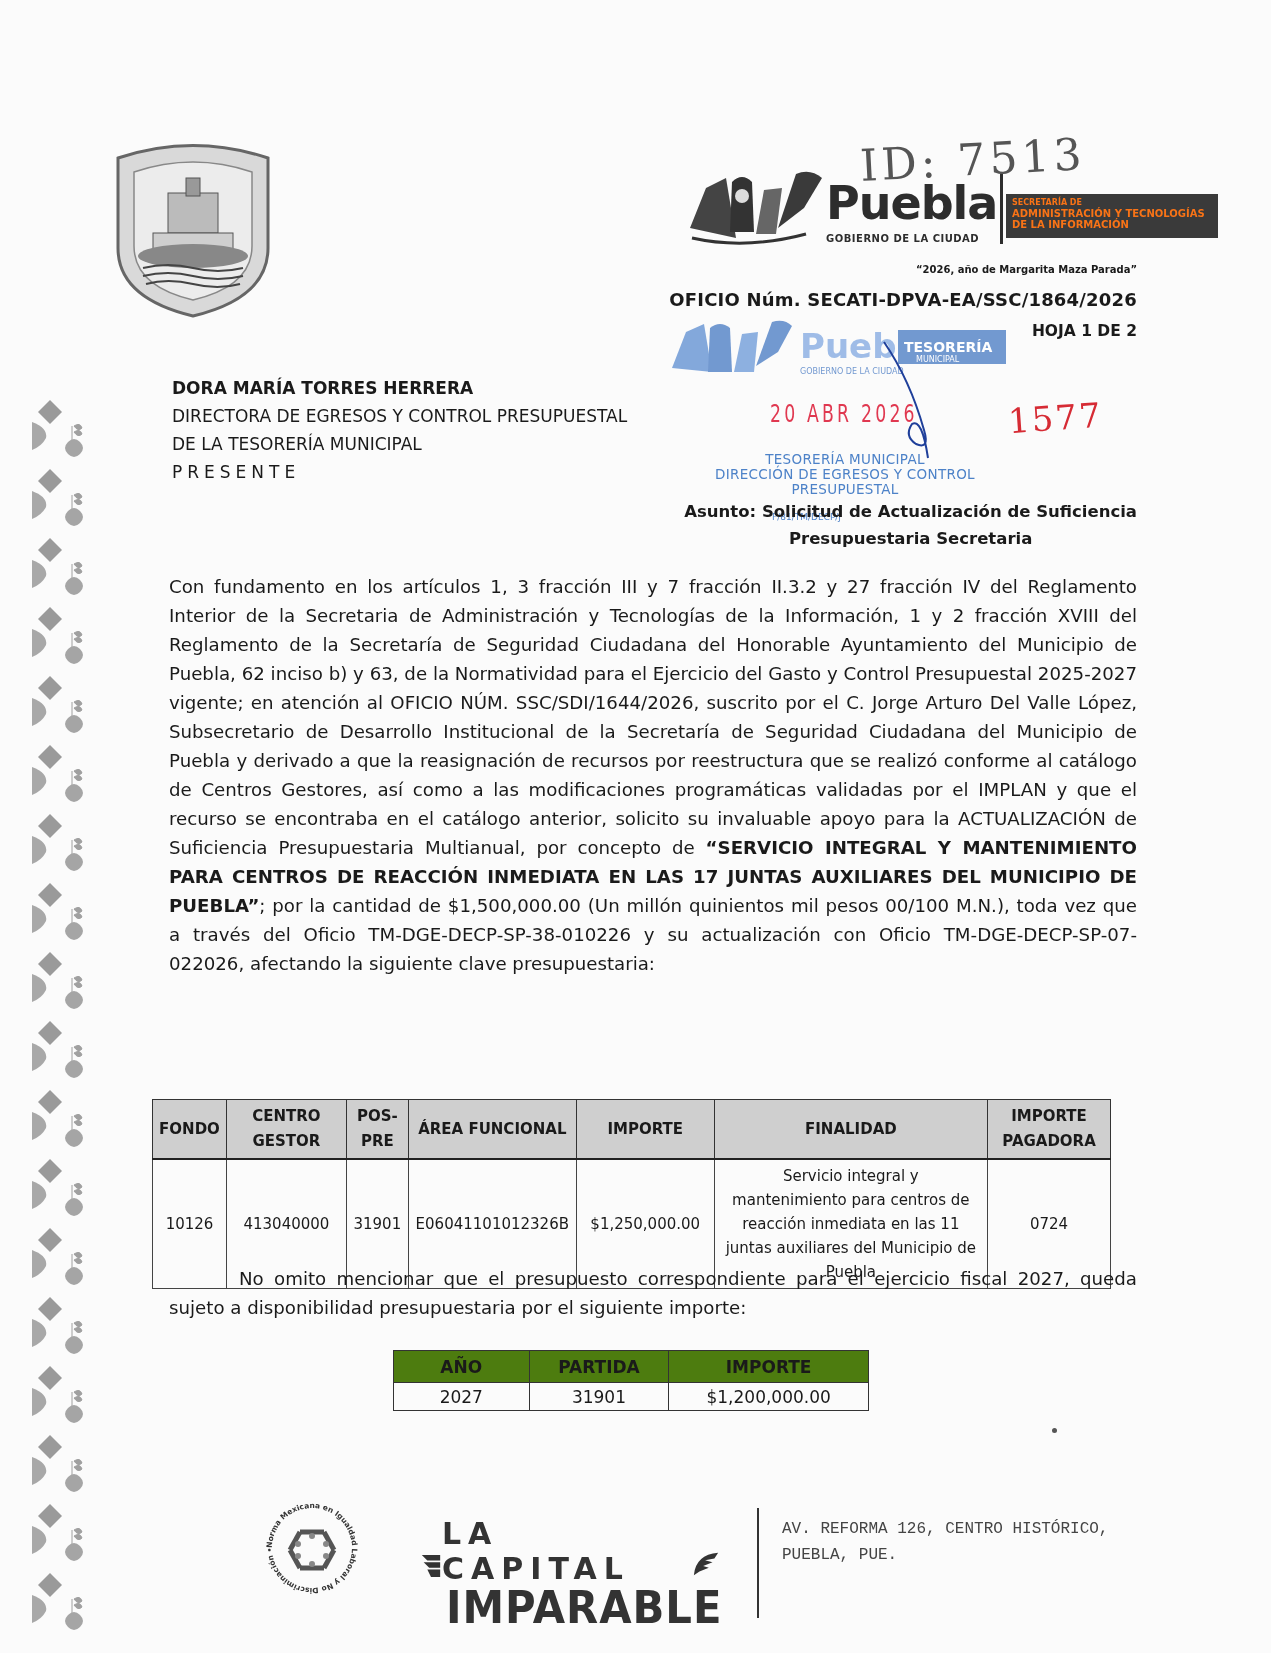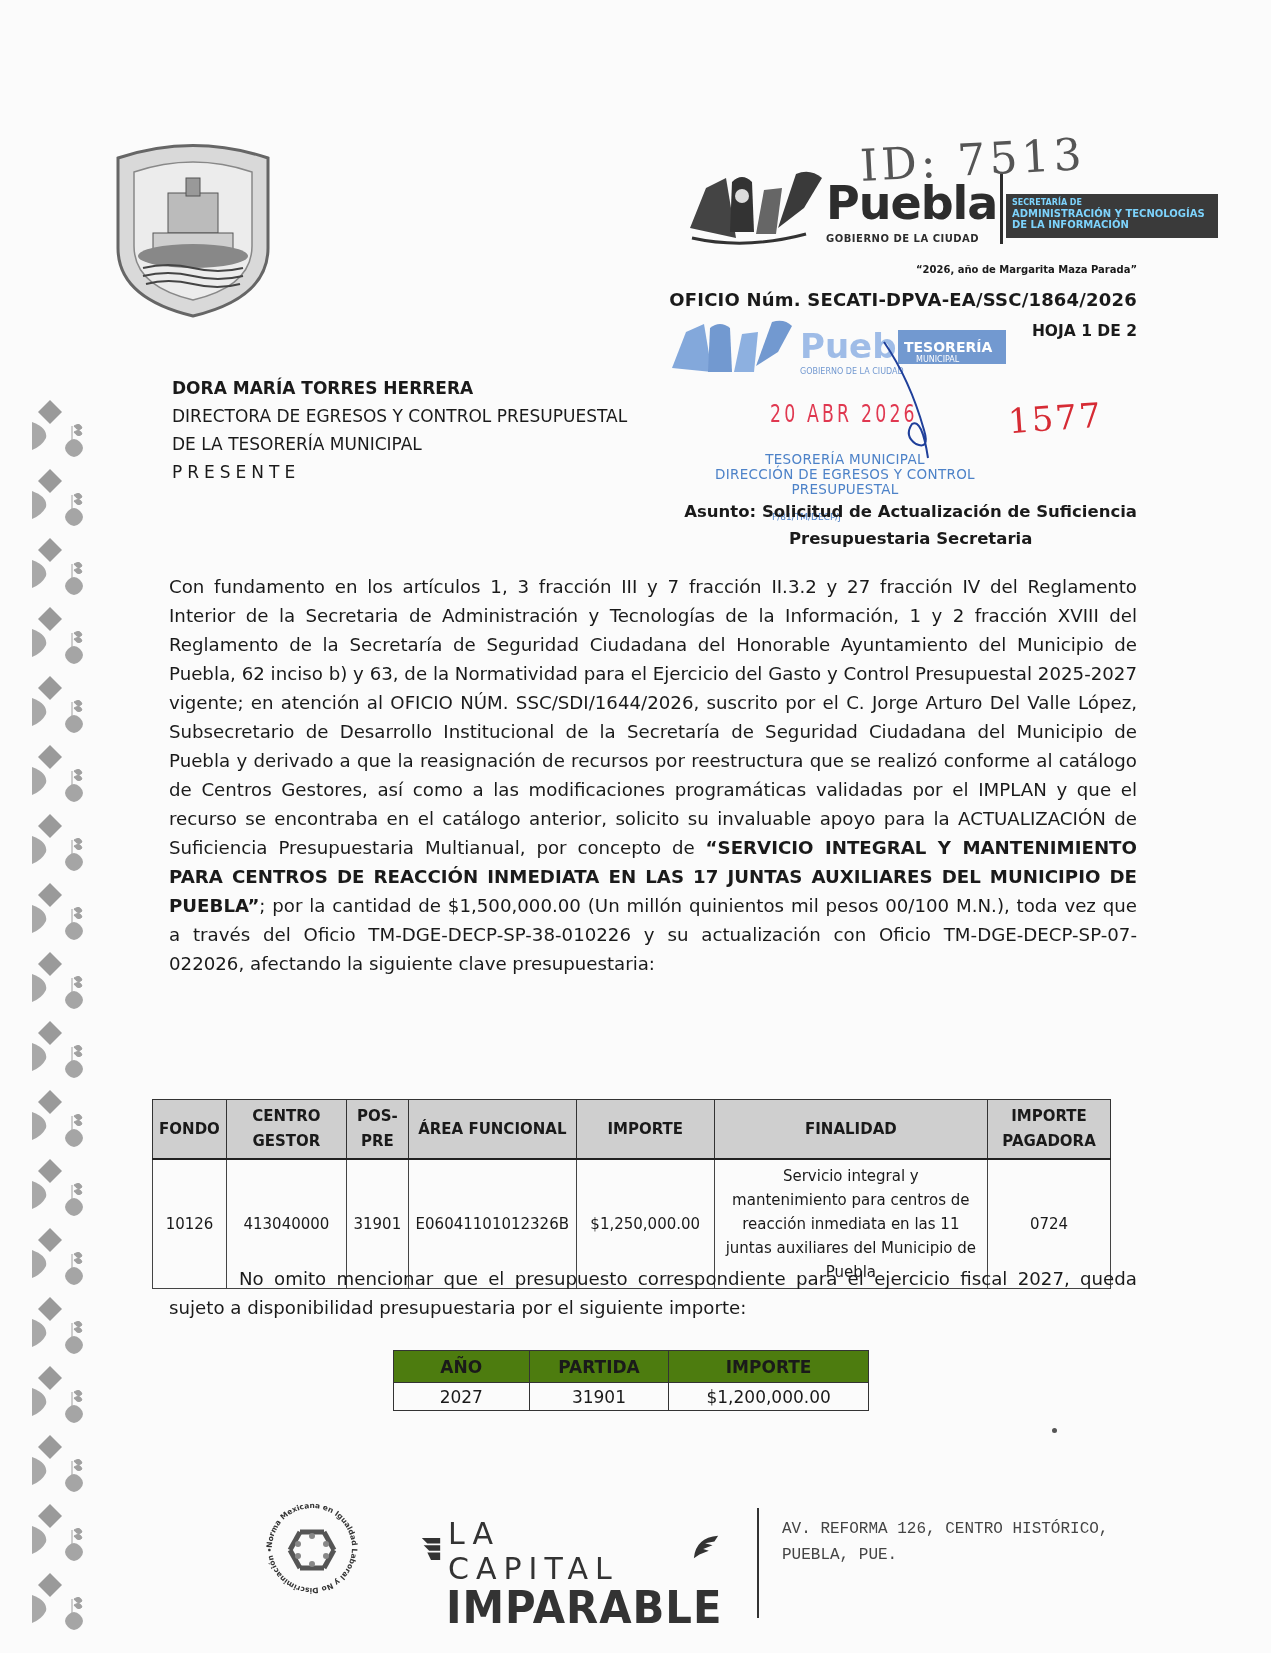--- a/index.html
+++ b/index.html
@@ -13,21 +13,21 @@
 
   
   .crest { position: absolute; left: 108px; top: 138px; width: 170px; height: 180px; }
 
   
   .handwritten { position: absolute; left: 860px; top: 134px; font-family: "DejaVu Serif", serif; font-size: 44px; color: #555; letter-spacing: 4px; transform: rotate(-3deg); }
   .logo-art { position: absolute; left: 686px; top: 168px; width: 142px; height: 82px; }
   .logo-word { position: absolute; left: 826px; top: 180px; font-family: "DejaVu Sans", sans-serif; font-weight: bold; font-size: 46px; color: #2d2d2d; letter-spacing: -1px; line-height: 1; }
   .logo-sub { position: absolute; left: 826px; top: 233px; font-size: 10px; font-weight: bold; color: #2d2d2d; letter-spacing: 0.5px; }
   .logo-divider { position: absolute; left: 1000px; top: 174px; width: 3px; height: 70px; background: #2d2d2d; }
-  .secat-box { position: absolute; left: 1006px; top: 194px; width: 212px; height: 44px; background: #3a3a3a; color: #7dd3fc; padding: 4px 6px; }
+  .secat-box { position: absolute; left: 1006px; top: 194px; width: 212px; height: 44px; background: #3a3a3a; color: #f97316; padding: 4px 6px; }
   .secat-box .l1 { font-size: 8px; font-weight: bold; line-height: 10px; }
   .secat-box .l2 { font-size: 10px; font-weight: bold; line-height: 11px; }
 
   .motto { position: absolute; right: 134px; top: 264px; font-weight: bold; font-size: 10px; }
   .oficio-num { position: absolute; right: 134px; top: 289px; font-weight: bold; font-size: 18px; letter-spacing: 0.2px; }
   .hoja { position: absolute; right: 134px; top: 322px; font-weight: bold; font-size: 15.5px; }
 
   
   .stamp-logo { position: absolute; left: 670px; top: 318px; width: 340px; height: 64px; opacity: 0.85; }
   .stamp-date { position: absolute; left: 770px; top: 400px; font-family: "DejaVu Sans Condensed", "DejaVu Sans", sans-serif; font-size: 24px; color: #e03850; letter-spacing: 4px; transform: scaleX(0.8); transform-origin: left; }
@@ -57,21 +57,21 @@
 
   .note-text { position: absolute; left: 169px; top: 1264px; width: 968px; font-size: 18.2px; line-height: 29px; text-align: justify; text-indent: 70px; }
 
   .year-table { position: absolute; left: 393px; top: 1350px; width: 476px; font-size: 17px; }
   .year-table th { border: 1px solid #333; font-weight: bold; height: 32px; text-align: center; background: #4d7c0f; }
   .year-table td { border: 1px solid #333; height: 28px; text-align: center; }
 
   
   .seal { position: absolute; left: 262px; top: 1498px; width: 100px; height: 100px; }
   .capital-logo { position: absolute; left: 420px; top: 1516px; width: 300px; }
-  .capital-top { font-size: 30px; font-weight: normal; letter-spacing: 7px; color: #333; display: flex; align-items: center; gap: 6px; }
+  .capital-top { font-size: 30px; font-weight: bold; letter-spacing: 7px; color: #333; display: flex; align-items: flex-end; }
   .capital-bottom { font-size: 44px; font-weight: bold; color: #333; letter-spacing: 1px; line-height: 44px; margin-left: 26px; font-family: "DejaVu Sans", sans-serif; transform: scaleX(0.95); transform-origin: left; }
   .footer-divider { position: absolute; left: 757px; top: 1508px; width: 2px; height: 110px; background: #333; }
   .address { position: absolute; left: 782px; top: 1516px; font-family: "Liberation Mono", "DejaVu Sans Mono", monospace; font-size: 16px; line-height: 26px; color: #444; }
 
   .dot-mark { position: absolute; left: 1052px; top: 1428px; width: 5px; height: 5px; border-radius: 50%; background: #555; }
 </style>
 </head>
 <body>
 
 <div class="page">

